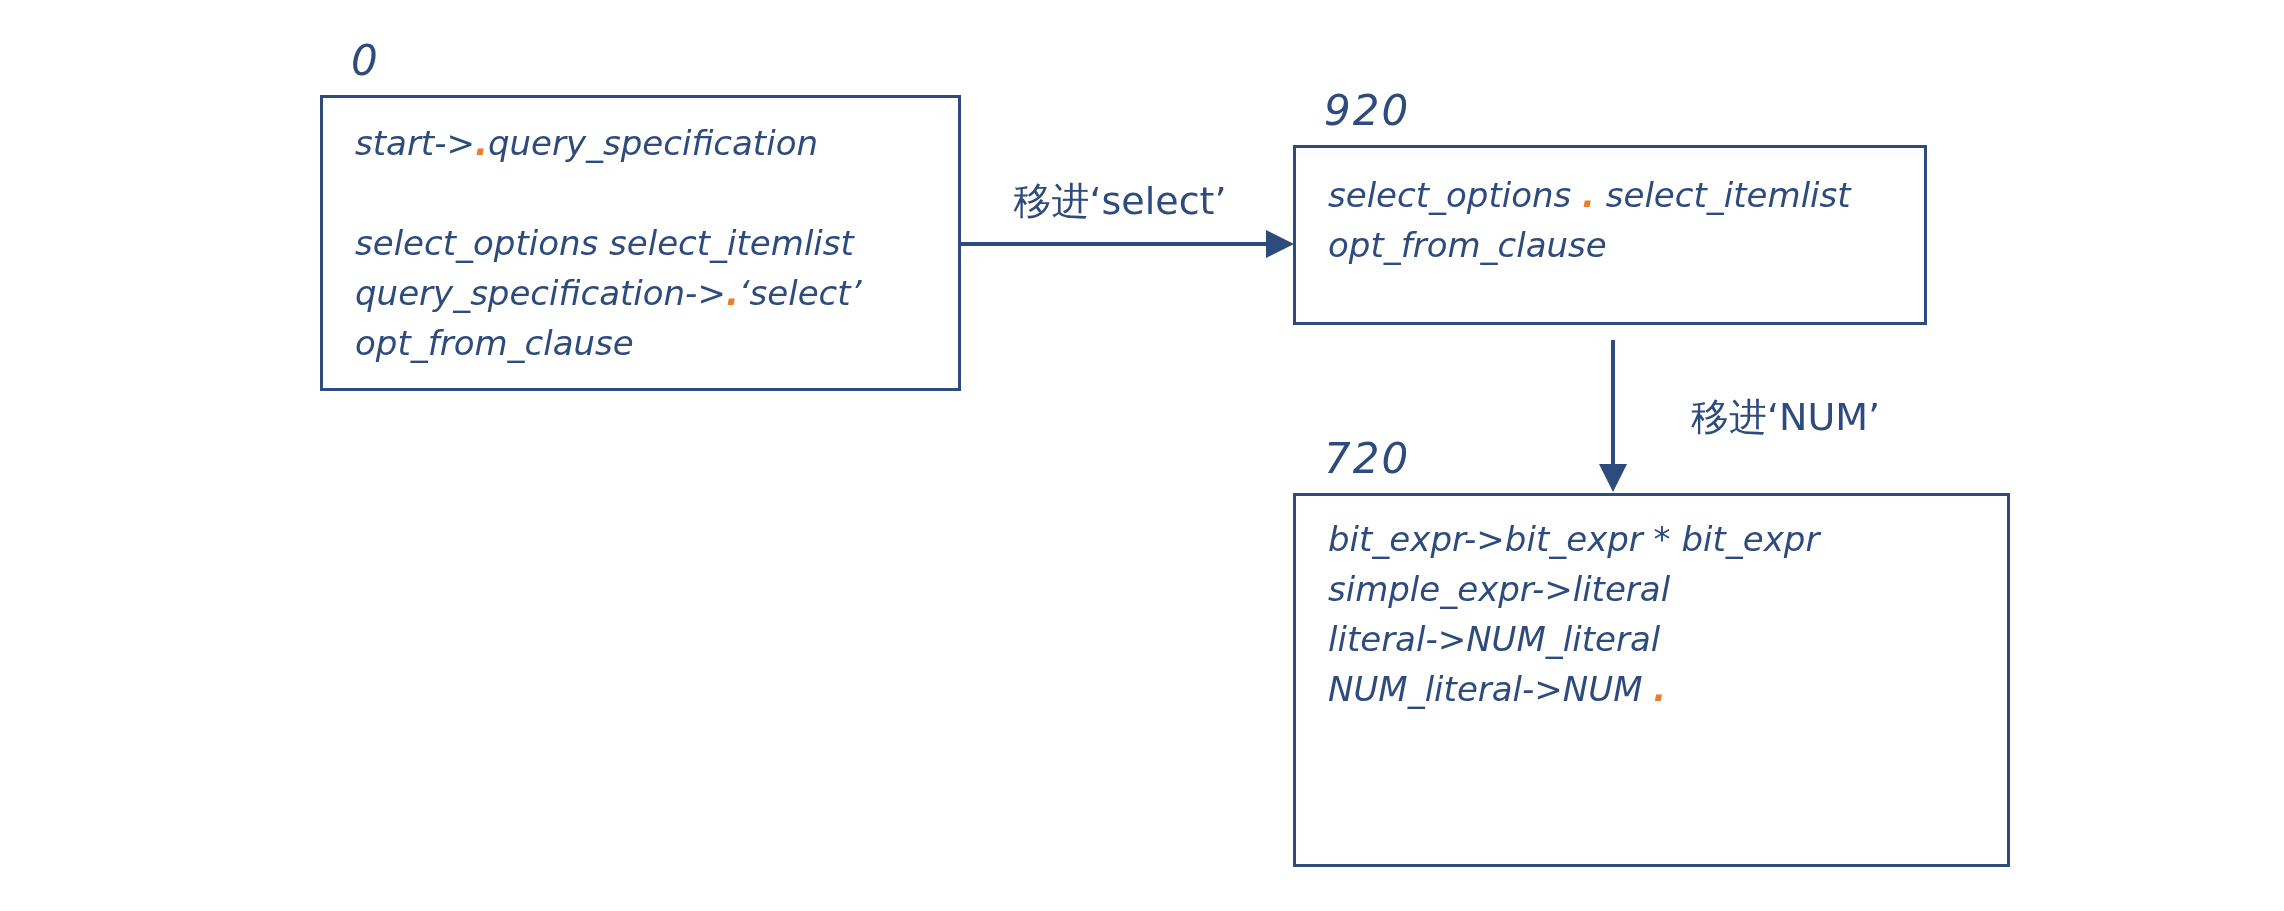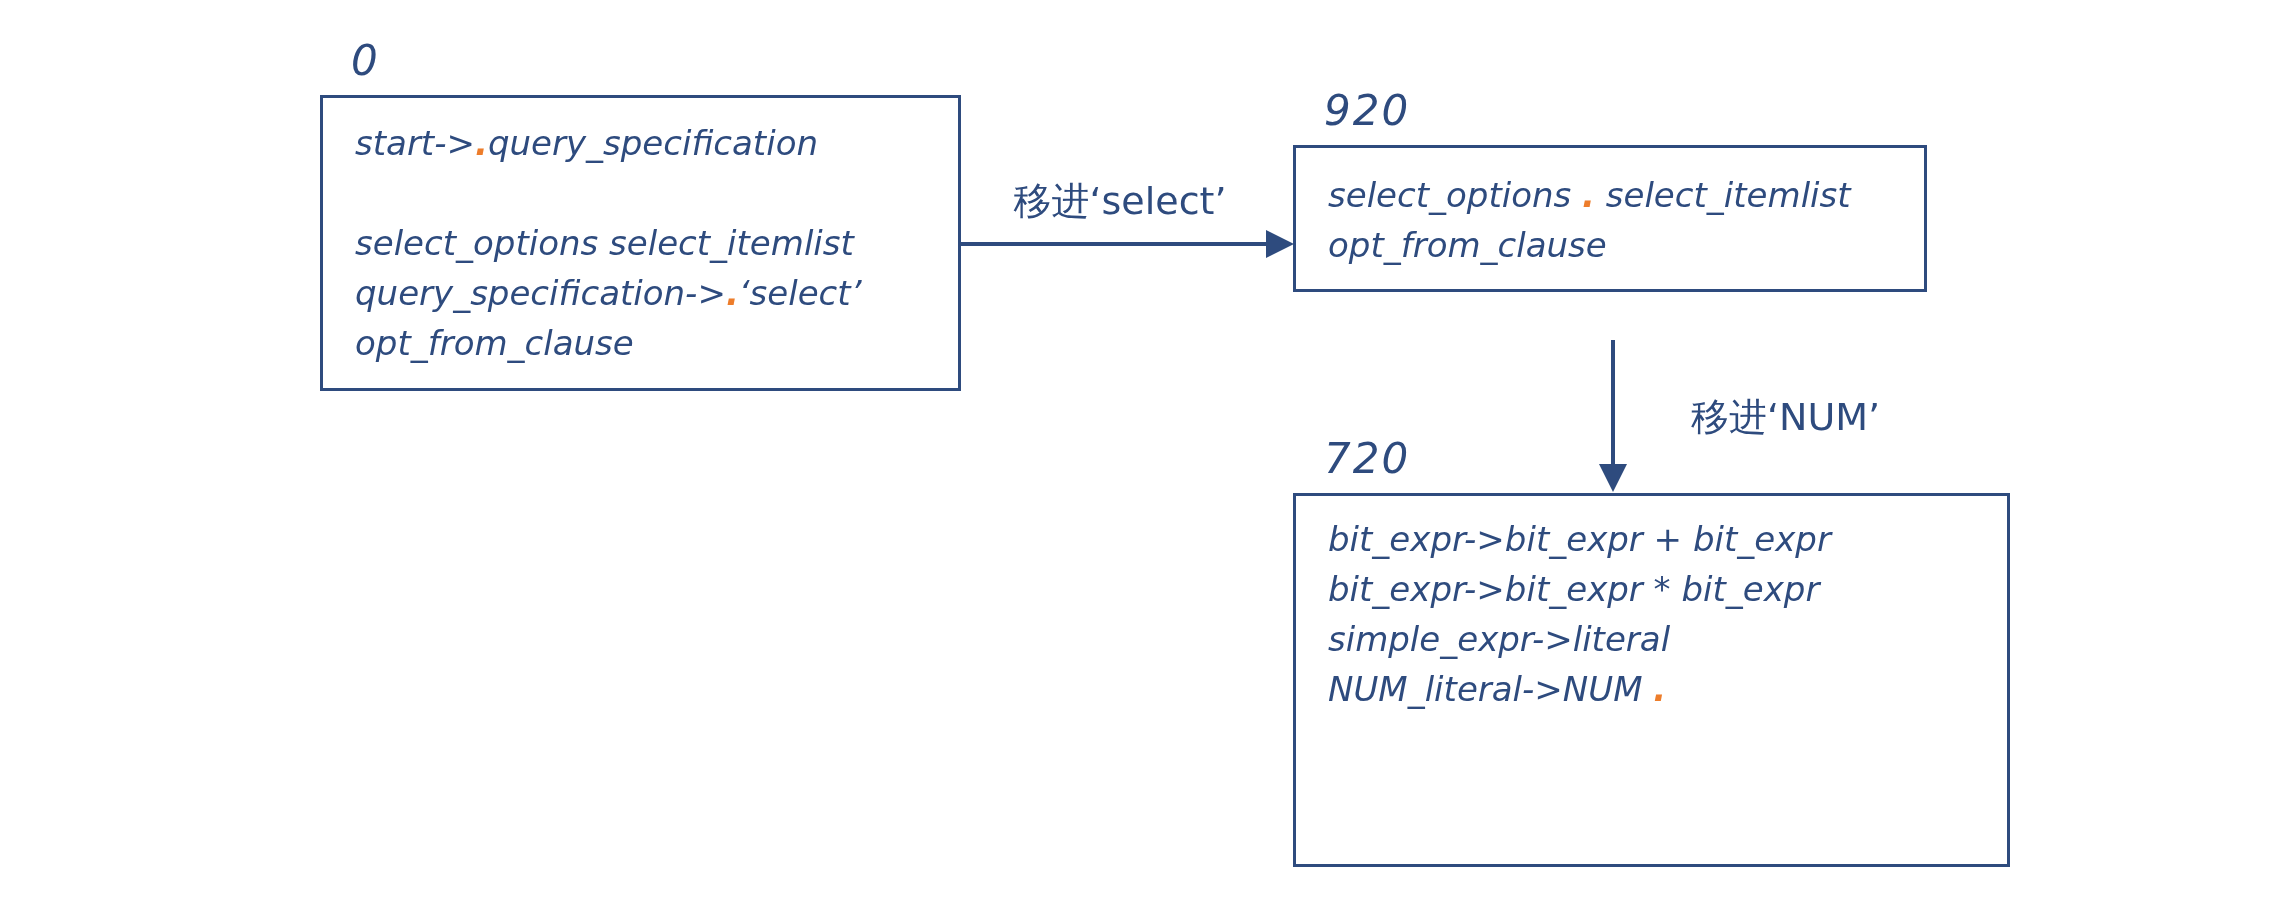--- a/index.html
+++ b/index.html
@@ -92,34 +92,34 @@
     <div class="state-label">0</div>
     <div class="state-body" style="top:20px;">
         <div class="line"><span class="">start-&gt;</span><span class="accent">.</span><span class="">query_specification</span></div>
         <div class="line">&nbsp;</div>
         <div class="line"><span class="">select_options select_itemlist</span></div>
         <div class="line"><span class="">query_specification-&gt;</span><span class="accent">.</span><span class="">‘select’</span></div>
         <div class="line"><span class="">opt_from_clause</span></div>
       </div>
   </div>
 
-  <div class="state" style="left:1293px; top:145px; width:634px; height:147px;">
+  <div class="state" style="left:1293px; top:145px; width:634px; height:180px;">
     <div class="state-label">920</div>
     <div class="state-body" style="top:22px;">
         <div class="line"><span class="">select_options </span><span class="accent">.</span><span class=""> select_itemlist</span></div>
         <div class="line"><span class="">opt_from_clause</span></div>
       </div>
   </div>
 
   <div class="state" style="left:1293px; top:493px; width:717px; height:374px;">
     <div class="state-label">720</div>
     <div class="state-body" style="top:18px;">
-        <div class="line"><span class="">bit_expr-&gt;bit_expr + bit_expr</span></div>
         <div class="line"><span class="">bit_expr-&gt;bit_expr * bit_expr</span></div>
         <div class="line"><span class="">simple_expr-&gt;literal</span></div>
+        <div class="line"><span class="">literal-&gt;NUM_literal</span></div>
         <div class="line"><span class="">NUM_literal-&gt;NUM </span><span class="accent">.</span></div>
       </div>
   </div>
 
   <div class="arrow-line-h" style="left:961px; top:242px; width:308px;"></div>
   <div class="arrow-head-right" style="left:1266px; top:230px;"></div>
   <div class="transition-label centered" style="left:961px; top:176px; width:318px;">移进‘select’</div>
 
   <div class="arrow-line-v" style="left:1611px; top:340px; height:130px;"></div>
   <div class="arrow-head-down" style="left:1599px; top:464px;"></div>

